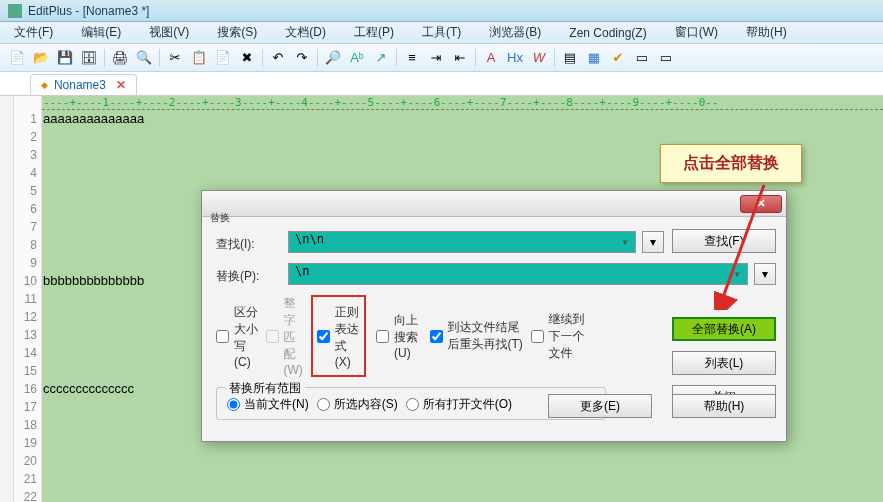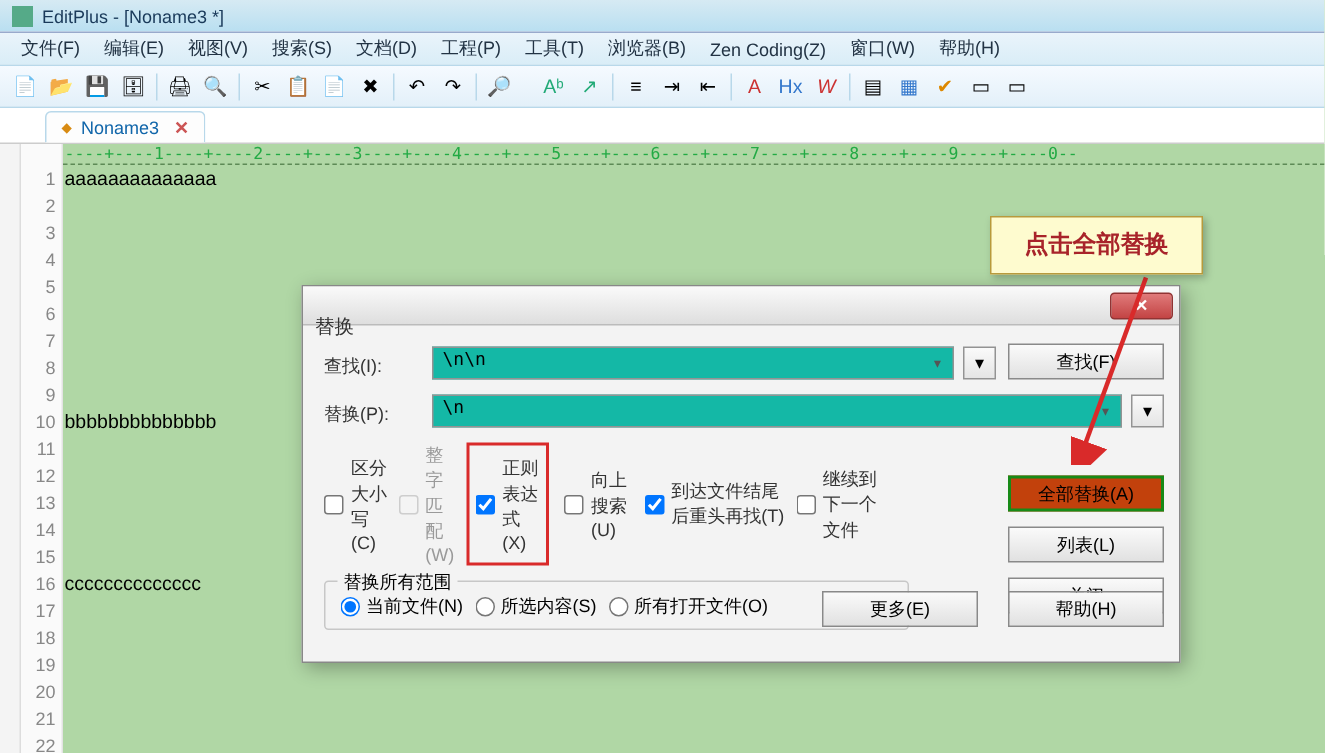--- a/index.html
+++ b/index.html
@@ -1,52 +1,52 @@
 <!DOCTYPE html>
 <html><head>
 <meta charset="utf-8">
 <style>
 * { margin: 0; padding: 0; box-sizing: border-box; font-family: "Microsoft YaHei", Tahoma, sans-serif; }
 body { background: #fff; width: 883px; height: 502px; overflow: hidden; font-size: 12px; }
 
 .titlebar { height: 22px; background: linear-gradient(#d6eaf3,#b9dff1); border-bottom: 1px solid #9ac; display: flex; align-items: center; padding-left: 8px; color: #1a3a5a; font-size: 12px; }
 .titlebar .icon { width: 14px; height: 14px; background: #5a8; margin-right: 6px; }
 
-.menubar { height: 22px; background: linear-gradient(#eaf4fb,#d9edf7); border-bottom: 1px solid #b8d8ea; display: flex; align-items: center; padding-left: 6px; gap: 0; }
+.menubar { height: 22px; background: linear-gradient(#eaf4fb,#d9edf7); border-bottom: 1px solid #b8d8ea; display: flex; align-items: center; padding-left: 6px; gap: 12px; }
 .menubar span { padding: 2px 8px; color: #234; cursor: pointer; }
 
 .toolbar { height: 28px; background: linear-gradient(#f5faff,#e3f0f9); border-bottom: 1px solid #b8d8ea; display: flex; align-items: center; padding-left: 6px; gap: 2px; }
 .tool-btn { width: 22px; height: 22px; display: flex; align-items: center; justify-content: center; border: 1px solid transparent; cursor: pointer; font-size: 13px; }
 .tool-sep { width: 1px; height: 18px; background: #b8d8ea; margin: 0 2px; }
 
 .tabbar { height: 24px; background: #fff; border-bottom: 1px solid #ccc; display: flex; align-items: flex-end; padding-left: 30px; }
 .tab { padding: 3px 10px; border: 1px solid #b8d8ea; border-bottom: none; background: #fdfdfd; color: #16a; border-radius: 4px 4px 0 0; display: flex; align-items: center; gap: 6px; }
 .tab .diamond { color: #d88b12; font-size: 9px; }
 .tab .close { color: #c55; font-weight: bold; margin-left: 4px; }
 
 .workspace { display: flex; height: 406px; }
 .gutter { width: 14px; background: #f4f4f4; border-right: 1px solid #ddd; }
 .linenums { width: 28px; background: #fafafa; border-right: 1px solid #e3e3e3; text-align: right; padding-right: 4px; padding-top: 14px; color: #888; line-height: 18px; font-family: Consolas, monospace; font-size: 12px; }
 .editor { flex: 1; background: #b0d7a5; position: relative; }
 .ruler { height: 14px; background: #b0d7a5; border-bottom: 1px dashed #5d8a56; font-family: Consolas, monospace; font-size: 11px; color: #2a4; padding-left: 1px; white-space: nowrap; overflow: hidden; }
 .code { padding-left: 1px; font-family: Consolas, monospace; font-size: 13px; color: #000; line-height: 18px; }
 
 .dialog { position: absolute; left: 201px; top: 190px; width: 586px; height: 252px; background: #f3f3f3; border: 1px solid #888; box-shadow: 3px 3px 12px rgba(0,0,0,0.3); }
 .dialog-titlebar { height: 26px; background: linear-gradient(#fafafa,#dedede); border-bottom: 1px solid #bbb; display: flex; align-items: center; padding: 0 4px 0 8px; }
-.dialog-titlebar .dtitle { flex: 1; color: #333; font-size: 13px; margin-top: 28px; }
+.dialog-titlebar .dtitle { flex: 1; color: #333; font-size: 10px; margin-top: 28px; }
 .closebtn { width: 42px; height: 18px; background: linear-gradient(#e07a7a,#c34444); border: 1px solid #913333; border-radius: 3px; color: #fff; display: flex; align-items: center; justify-content: center; font-weight: bold; font-size: 11px; cursor: pointer; }
 
 .dialog-body { padding: 12px 10px 8px 14px; position: relative; }
 .row { display: flex; align-items: flex-end; margin-bottom: 10px; }
 .row label.rlabel { width: 72px; color: #333; }
 .combo { flex: 1; height: 22px; border: 1px solid #939393; background: #14b8a6; padding: 0 20px 0 6px; font-family: Consolas, monospace; position: relative; }
 .combo::after { content: "▾"; position: absolute; right: 2px; top: 0; width: 16px; height: 20px; display: flex; align-items: center; justify-content: center; color: #555; }
 .smallbtn { width: 22px; height: 22px; border: 1px solid #939393; background: linear-gradient(#fafafa,#e5e5e5); margin-left: 6px; display: flex; align-items: center; justify-content: center; cursor: pointer; }
 .actbtn { width: 104px; height: 24px; border: 1px solid #898989; background: linear-gradient(#fafafa,#e1e1e1); margin-left: 8px; cursor: pointer; font-size: 12px; }
-.actbtn.highlight { background: #c2410c; border: 2px solid #178a17; font-weight: normal; }
+.actbtn.highlight { background: #84cc16; border: 2px solid #178a17; font-weight: normal; }
 
 .options { display: flex; gap: 10px; margin-top: 4px; }
 .optcol { display: flex; flex-direction: row; gap: 6px; }
 .chk { display: flex; align-items: center; gap: 5px; color: #333; }
 .chk.disabled { color: #9a9a9a; }
 .chk input { width: 13px; height: 13px; }
 .regex-box { border: 2px solid #d92a2a; padding: 2px 4px; display: inline-flex; }
 
 .bottom-btns { position: absolute; right: 10px; top: 100px; display: flex; flex-direction: column; gap: 10px; }
 .bottom-btns .actbtn { margin-left: 0; }
@@ -94,21 +94,21 @@
   <div class="tool-sep"></div>
   <div class="tool-btn">✂</div>
   <div class="tool-btn">📋</div>
   <div class="tool-btn">📄</div>
   <div class="tool-btn">✖</div>
   <div class="tool-sep"></div>
   <div class="tool-btn">↶</div>
   <div class="tool-btn">↷</div>
   <div class="tool-sep"></div>
   <div class="tool-btn">🔎</div>
-  <div class="tool-btn" style="color:#2a7;margin-left:12px;">Aᵇ</div>
+  <div class="tool-btn" style="color:#2a7;">Aᵇ</div>
   <div class="tool-btn" style="color:#2a7;">↗</div>
   <div class="tool-sep"></div>
   <div class="tool-btn">≡</div>
   <div class="tool-btn">⇥</div>
   <div class="tool-btn">⇤</div>
   <div class="tool-sep"></div>
   <div class="tool-btn" style="color:#c33;">A</div>
   <div class="tool-btn" style="color:#37c;">Hx</div>
   <div class="tool-btn" style="color:#c33;font-style:italic;">W</div>
   <div class="tool-sep"></div>

